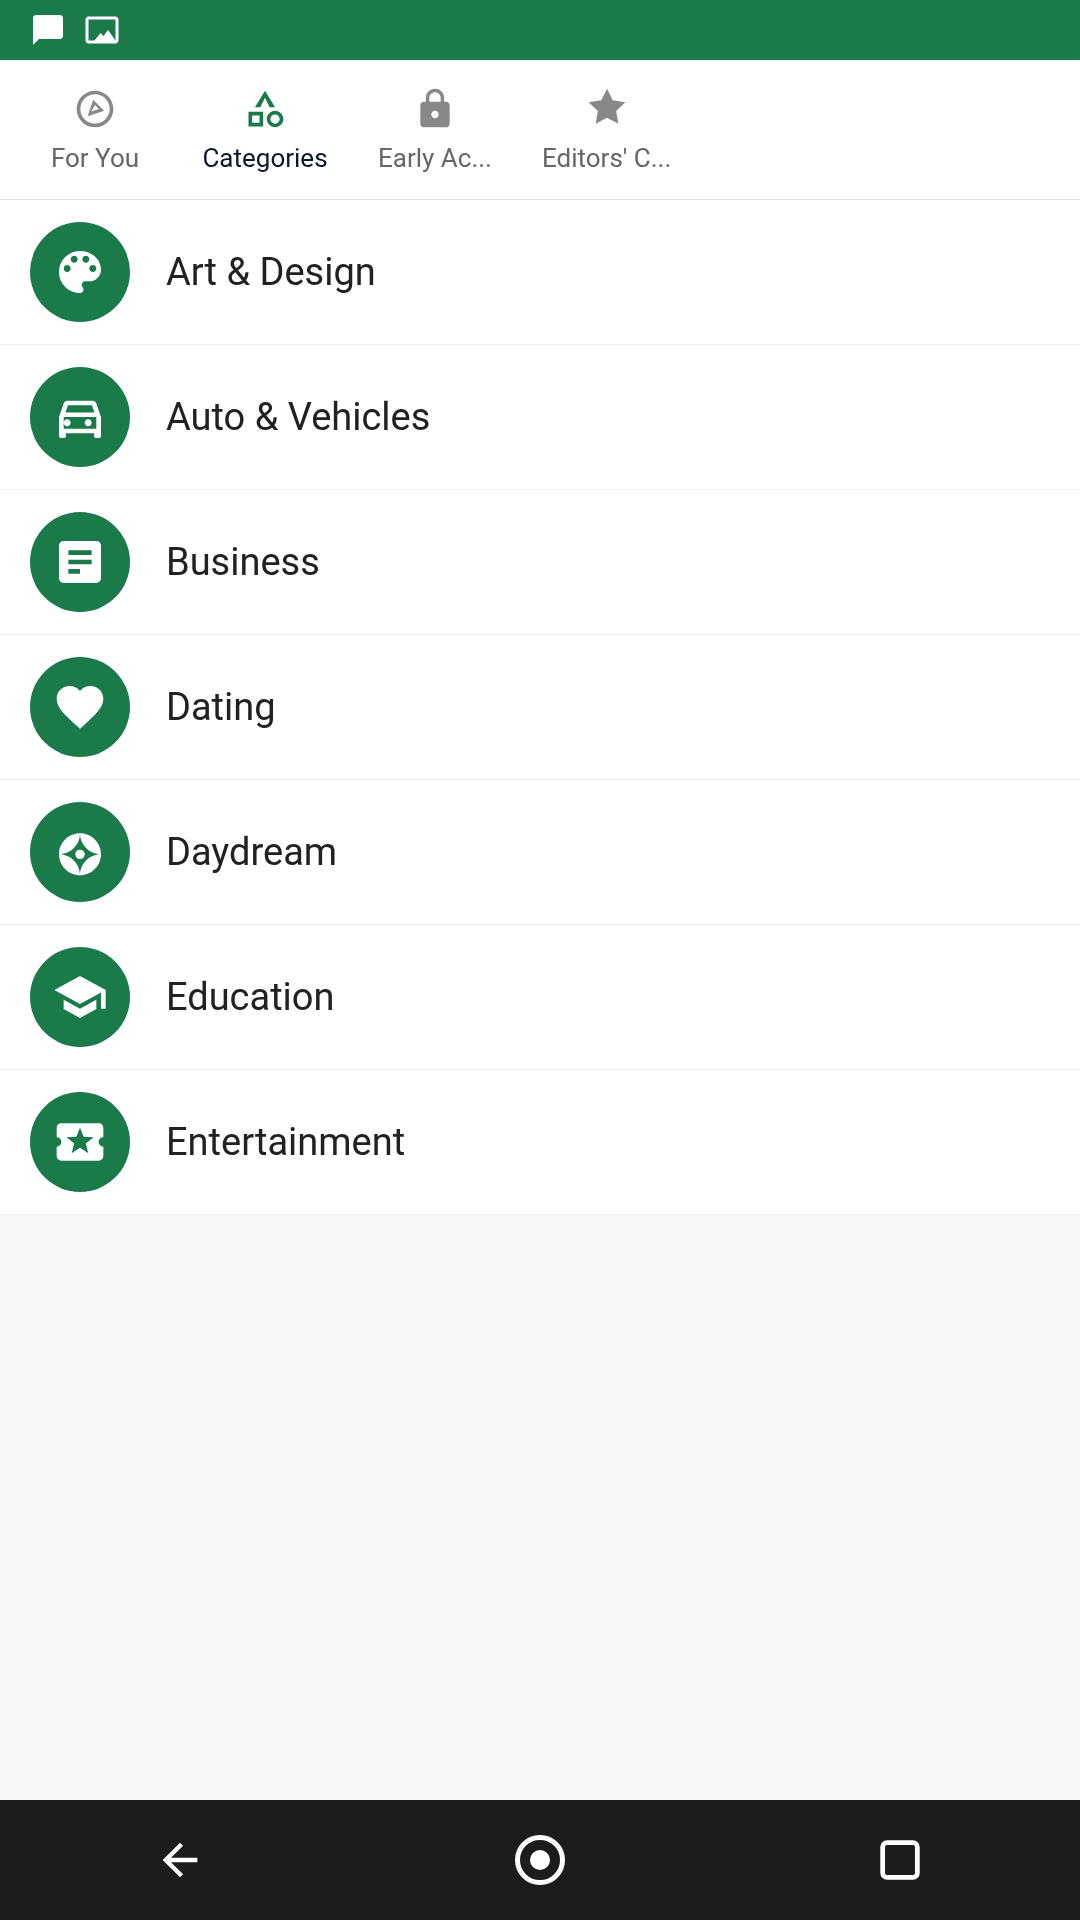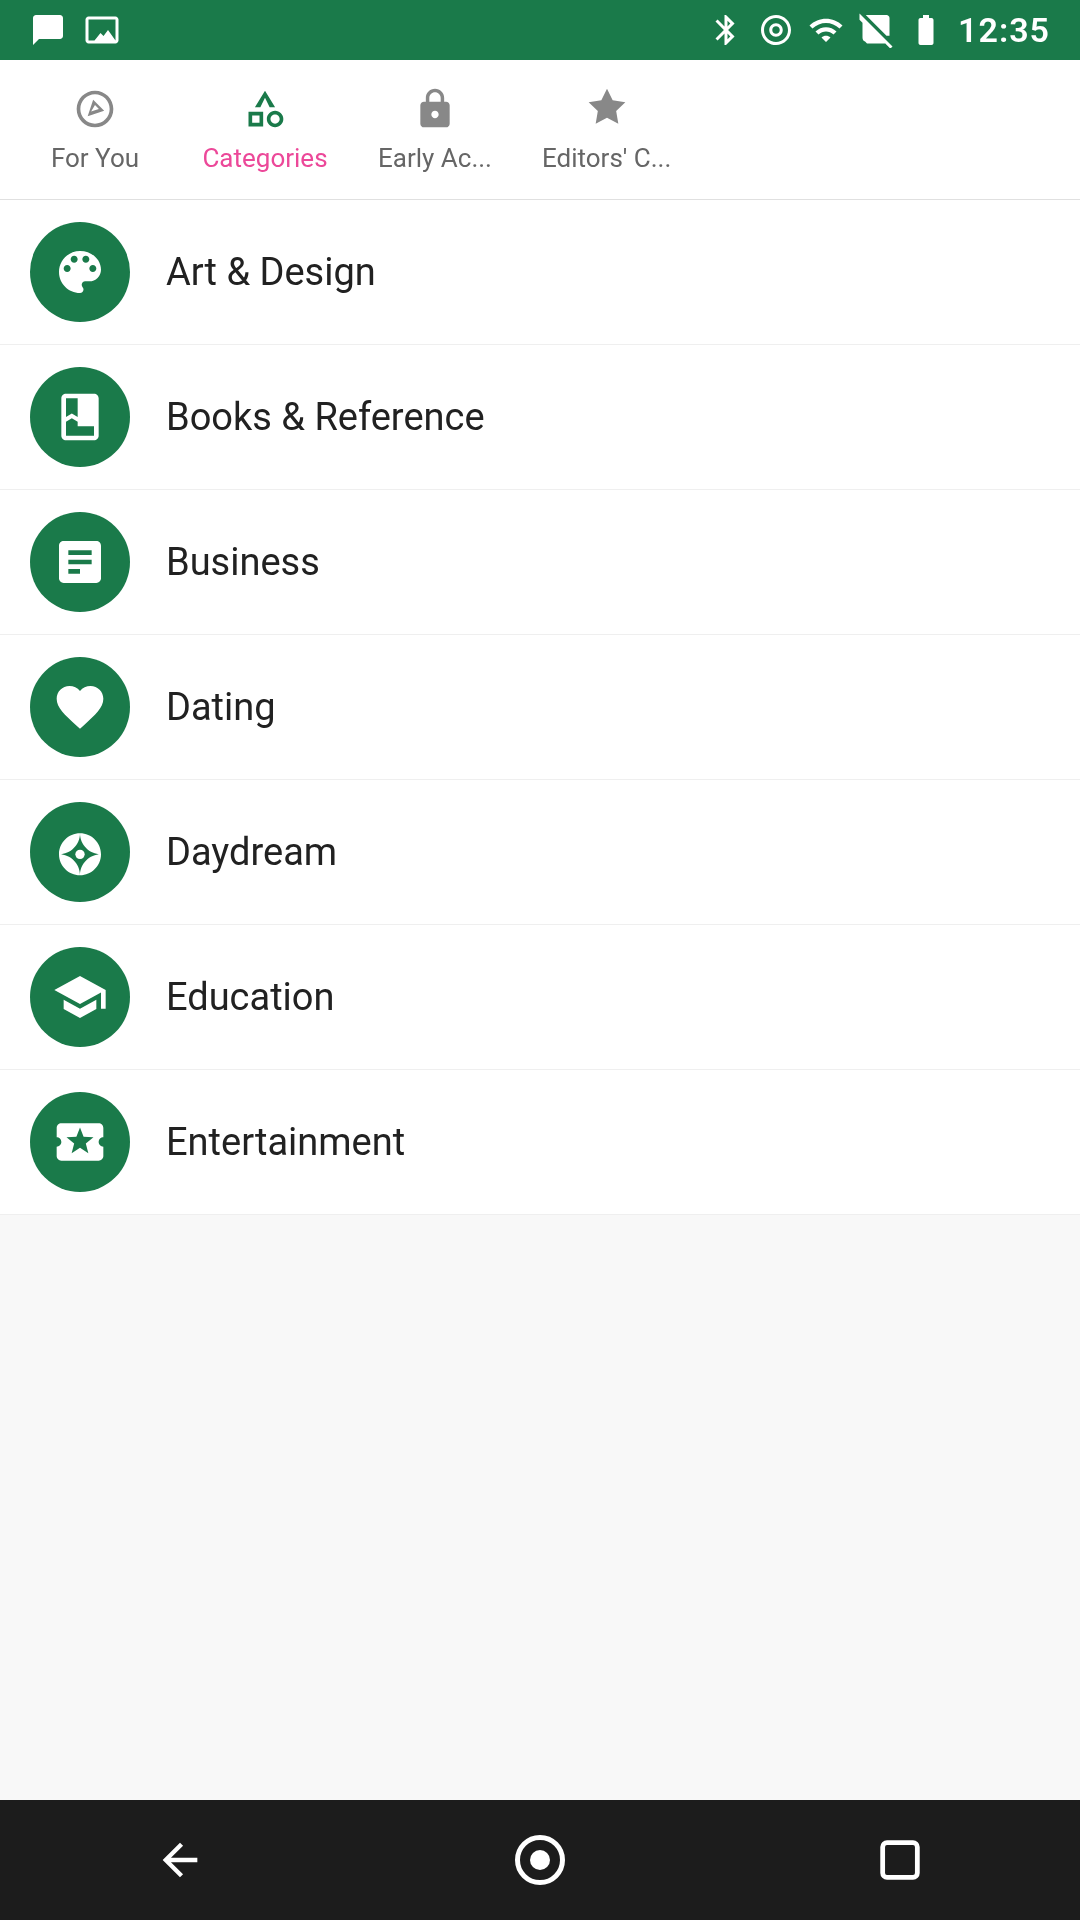--- a/index.html
+++ b/index.html
@@ -73,21 +73,21 @@
       cursor: pointer;
       min-width: 170px;
     }
 
     .tab-item .tab-label {
       font-size: 26px;
       color: #666;
     }
 
     .tab-item.active .tab-label {
-      color: #ec4899;
+      color: #0f172a;
     }
 
     .tab-icon {
       width: 44px;
       height: 44px;
     }
 
     .tab-icon svg {
       width: 100%;
       height: 100%;
@@ -184,43 +184,20 @@
 <div class="status-bar">
   <div class="status-bar-left">
 
     <svg class="status-icon" viewBox="0 0 24 24">
       <path d="M20 2H4c-1.1 0-2 .9-2 2v18l4-4h14c1.1 0 2-.9 2-2V4c0-1.1-.9-2-2-2z"></path>
     </svg>
 
     <svg class="status-icon" viewBox="0 0 24 24">
       <path d="M21 3H3C2 3 1 4 1 5v14c0 1 1 2 2 2h18c1 0 2-1 2-2V5c0-1-1-2-2-2zm0 16H3V5h18v14zm-5-7l-3 4-2-2-4 5h14z"></path>
     </svg>
-  </div>
-  <div class="status-bar-right">
-
-    <svg class="status-icon" viewBox="0 0 24 24">
-      <path d="M17.71 7.71L12 2h-1v7.59L6.41 5 5 6.41 10.59 12 5 17.59 6.41 19 11 14.41V22h1l5.71-5.71-4.3-4.29 4.3-4.29zM13 5.83l1.88 1.88L13 9.59V5.83zm1.88 10.46L13 18.17v-3.76l1.88 1.88z"></path>
-    </svg>
-
-    <svg class="status-icon" viewBox="0 0 24 24">
-      <path d="M12 2C6.48 2 2 6.48 2 12s4.48 10 10 10 10-4.48 10-10S17.52 2 12 2zm0 18c-4.42 0-8-3.58-8-8s3.58-8 8-8 8 3.58 8 8-3.58 8-8 8zm0-12.5c-2.49 0-4.5 2.01-4.5 4.5S9.51 16.5 12 16.5s4.5-2.01 4.5-4.5S14.49 7.5 12 7.5zm0 7c-1.38 0-2.5-1.12-2.5-2.5S10.62 9.5 12 9.5s2.5 1.12 2.5 2.5S13.38 14.5 12 14.5z"></path>
-    </svg>
-
-    <svg class="status-icon" viewBox="0 0 24 24">
-      <path d="M1 9l2 2c4.97-4.97 13.03-4.97 18 0l2-2C16.93 2.93 7.08 2.93 1 9zm8 8l3 3 3-3c-1.65-1.66-4.34-1.66-6 0zm-4-4l2 2c2.76-2.76 7.24-2.76 10 0l2-2C15.14 9.14 8.87 9.14 5 13z"></path>
-    </svg>
-
-    <svg class="status-icon" viewBox="0 0 24 24">
-      <path d="M1 1l22 22-1.41 1.41L18 20.83V21H6l-1.28-1.28C3.68 19.54 3 18.35 3 17V7.17L1 5.17V1zm18 14.83L5.17 2H19c1.1 0 2 .9 2 2v11.83z"></path>
-    </svg>
-
-    <svg class="status-icon" viewBox="0 0 24 24">
-      <path d="M15.67 4H14V2h-4v2H8.33C7.6 4 7 4.6 7 5.33v15.33C7 21.4 7.6 22 8.33 22h7.33c.74 0 1.34-.6 1.34-1.33V5.33C17 4.6 16.4 4 15.67 4z"></path>
-    </svg>
-    <span class="status-time">12:35</span>
   </div>
 </div>
 
 <div class="tab-bar">
 
   <div class="tab-item">
     <div class="tab-icon">
       <svg viewBox="0 0 24 24" fill="#888">
         <path d="M12 2C6.48 2 2 6.48 2 12s4.48 10 10 10 10-4.48 10-10S17.52 2 12 2zm0 18c-4.42 0-8-3.58-8-8s3.58-8 8-8 8 3.58 8 8-3.58 8-8 8zm-1-13l-3 9 9-3-6-6zm1 2.83l2.12 2.12-4.24 1.41 2.12-3.53z"></path>
       </svg>
@@ -262,30 +239,30 @@
 
     <li class="category-item">
       <div class="category-icon-circle">
         <svg viewBox="0 0 24 24">
           <path d="M12 3c-4.97 0-9 4.03-9 9s4.03 9 9 9c.83 0 1.5-.67 1.5-1.5 0-.39-.15-.74-.39-1.01-.23-.26-.38-.61-.38-.99 0-.83.67-1.5 1.5-1.5H16c2.76 0 5-2.24 5-5 0-4.42-4.03-8-9-8zm-5.5 9c-.83 0-1.5-.67-1.5-1.5S5.67 9 6.5 9 8 9.67 8 10.5 7.33 12 6.5 12zm3-4C8.67 8 8 7.33 8 6.5S8.67 5 9.5 5s1.5.67 1.5 1.5S10.33 8 9.5 8zm5 0c-.83 0-1.5-.67-1.5-1.5S13.67 5 14.5 5s1.5.67 1.5 1.5S15.33 8 14.5 8zm3 4c-.83 0-1.5-.67-1.5-1.5S16.67 9 17.5 9s1.5.67 1.5 1.5S18.33 12 17.5 12z"></path>
         </svg>
       </div>
       <span class="category-name">Art &amp; Design</span>
     </li>
 
-
-
-    <li class="category-item">
-      <div class="category-icon-circle">
-        <svg viewBox="0 0 24 24">
-          <path d="M18 2H6c-1.1 0-2 .9-2 2v16c0 1.1.9 2 2 2h12c1.1 0 2-.9 2-2V4c0-1.1-.9-2-2-2zM6 4h5v8l-2.5-1.5L6 12V4zm0 16V14l2.5-1.5L11 14v2h7v4H6z"></path>
-        </svg>
-      </div>
-      <span class="category-name">Books &amp; Reference</span>
-    </li>
+    <li class="category-item">
+      <div class="category-icon-circle">
+        <svg viewBox="0 0 24 24">
+          <path d="M18.92 6.01C18.72 5.42 18.16 5 17.5 5h-11c-.66 0-1.21.42-1.42 1.01L3 12v8c0 .55.45 1 1 1h1c.55 0 1-.45 1-1v-1h12v1c0 .55.45 1 1 1h1c.55 0 1-.45 1-1v-8l-2.08-5.99zM6.85 7h10.29l1.08 3.11H5.77L6.85 7zM19 17H5v-5h14v5zm-2-2.5c0 .83-.67 1.5-1.5 1.5S14 15.33 14 14.5s.67-1.5 1.5-1.5 1.5.67 1.5 1.5zm-9 0c0 .83-.67 1.5-1.5 1.5S5 15.33 5 14.5 5.67 13 6.5 13s1.5.67 1.5 1.5z"></path>
+        </svg>
+      </div>
+      <span class="category-name">Auto &amp; Vehicles</span>
+    </li>
+
+
 
     <li class="category-item">
       <div class="category-icon-circle">
         <svg viewBox="0 0 24 24">
           <path d="M19 3H5c-1.1 0-2 .9-2 2v14c0 1.1.9 2 2 2h14c1.1 0 2-.9 2-2V5c0-1.1-.9-2-2-2zm-7 14H7v-2h5v2zm5-4H7v-2h10v2zm0-4H7V7h10v2z"></path>
         </svg>
       </div>
       <span class="category-name">Business</span>
     </li>
 

